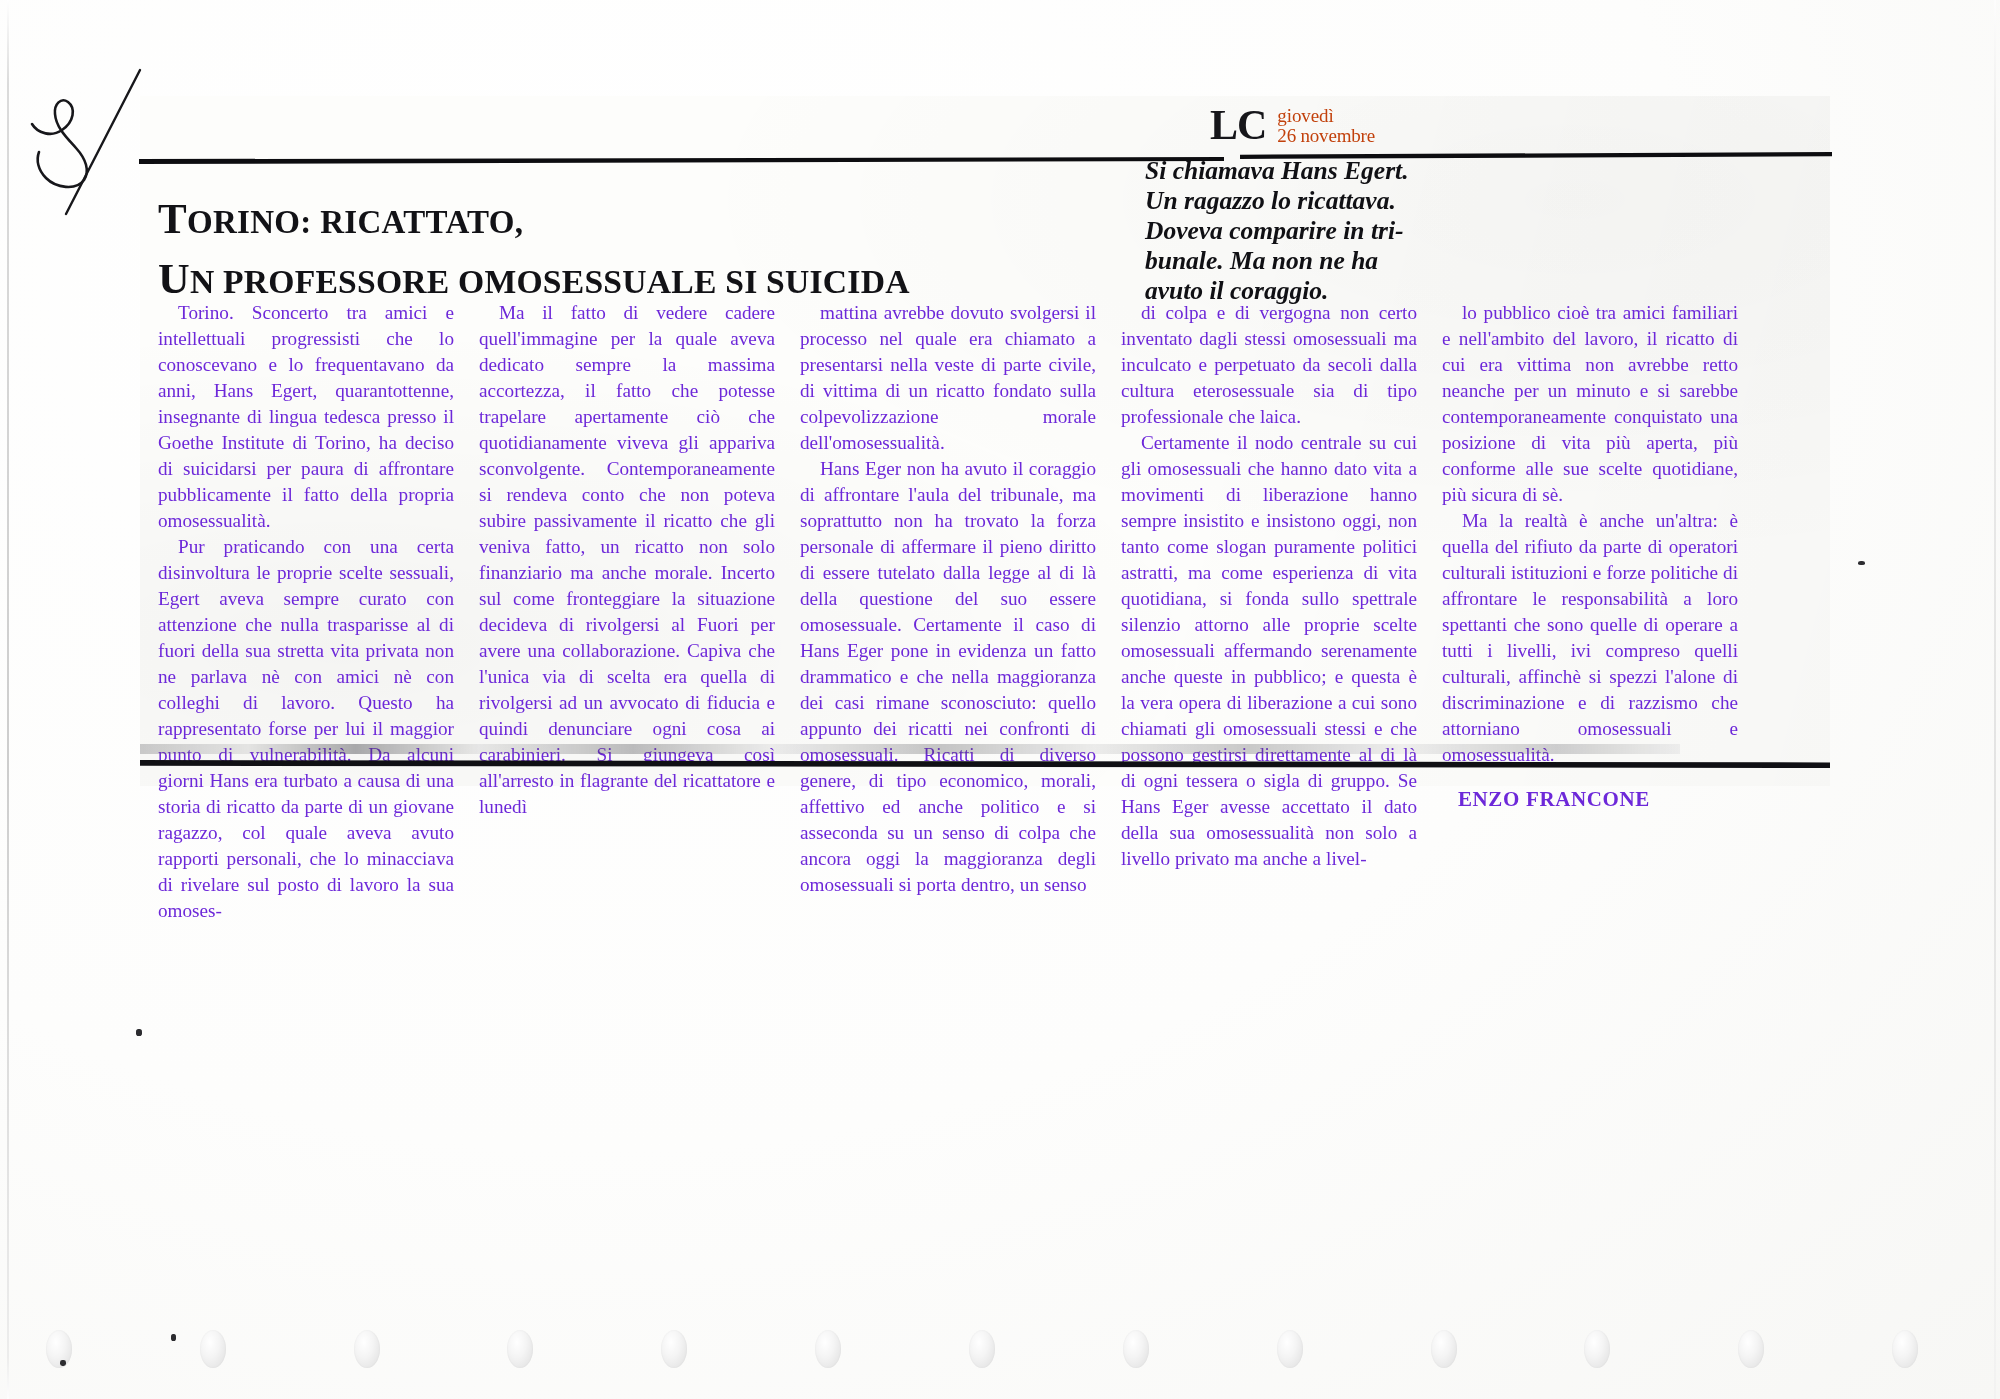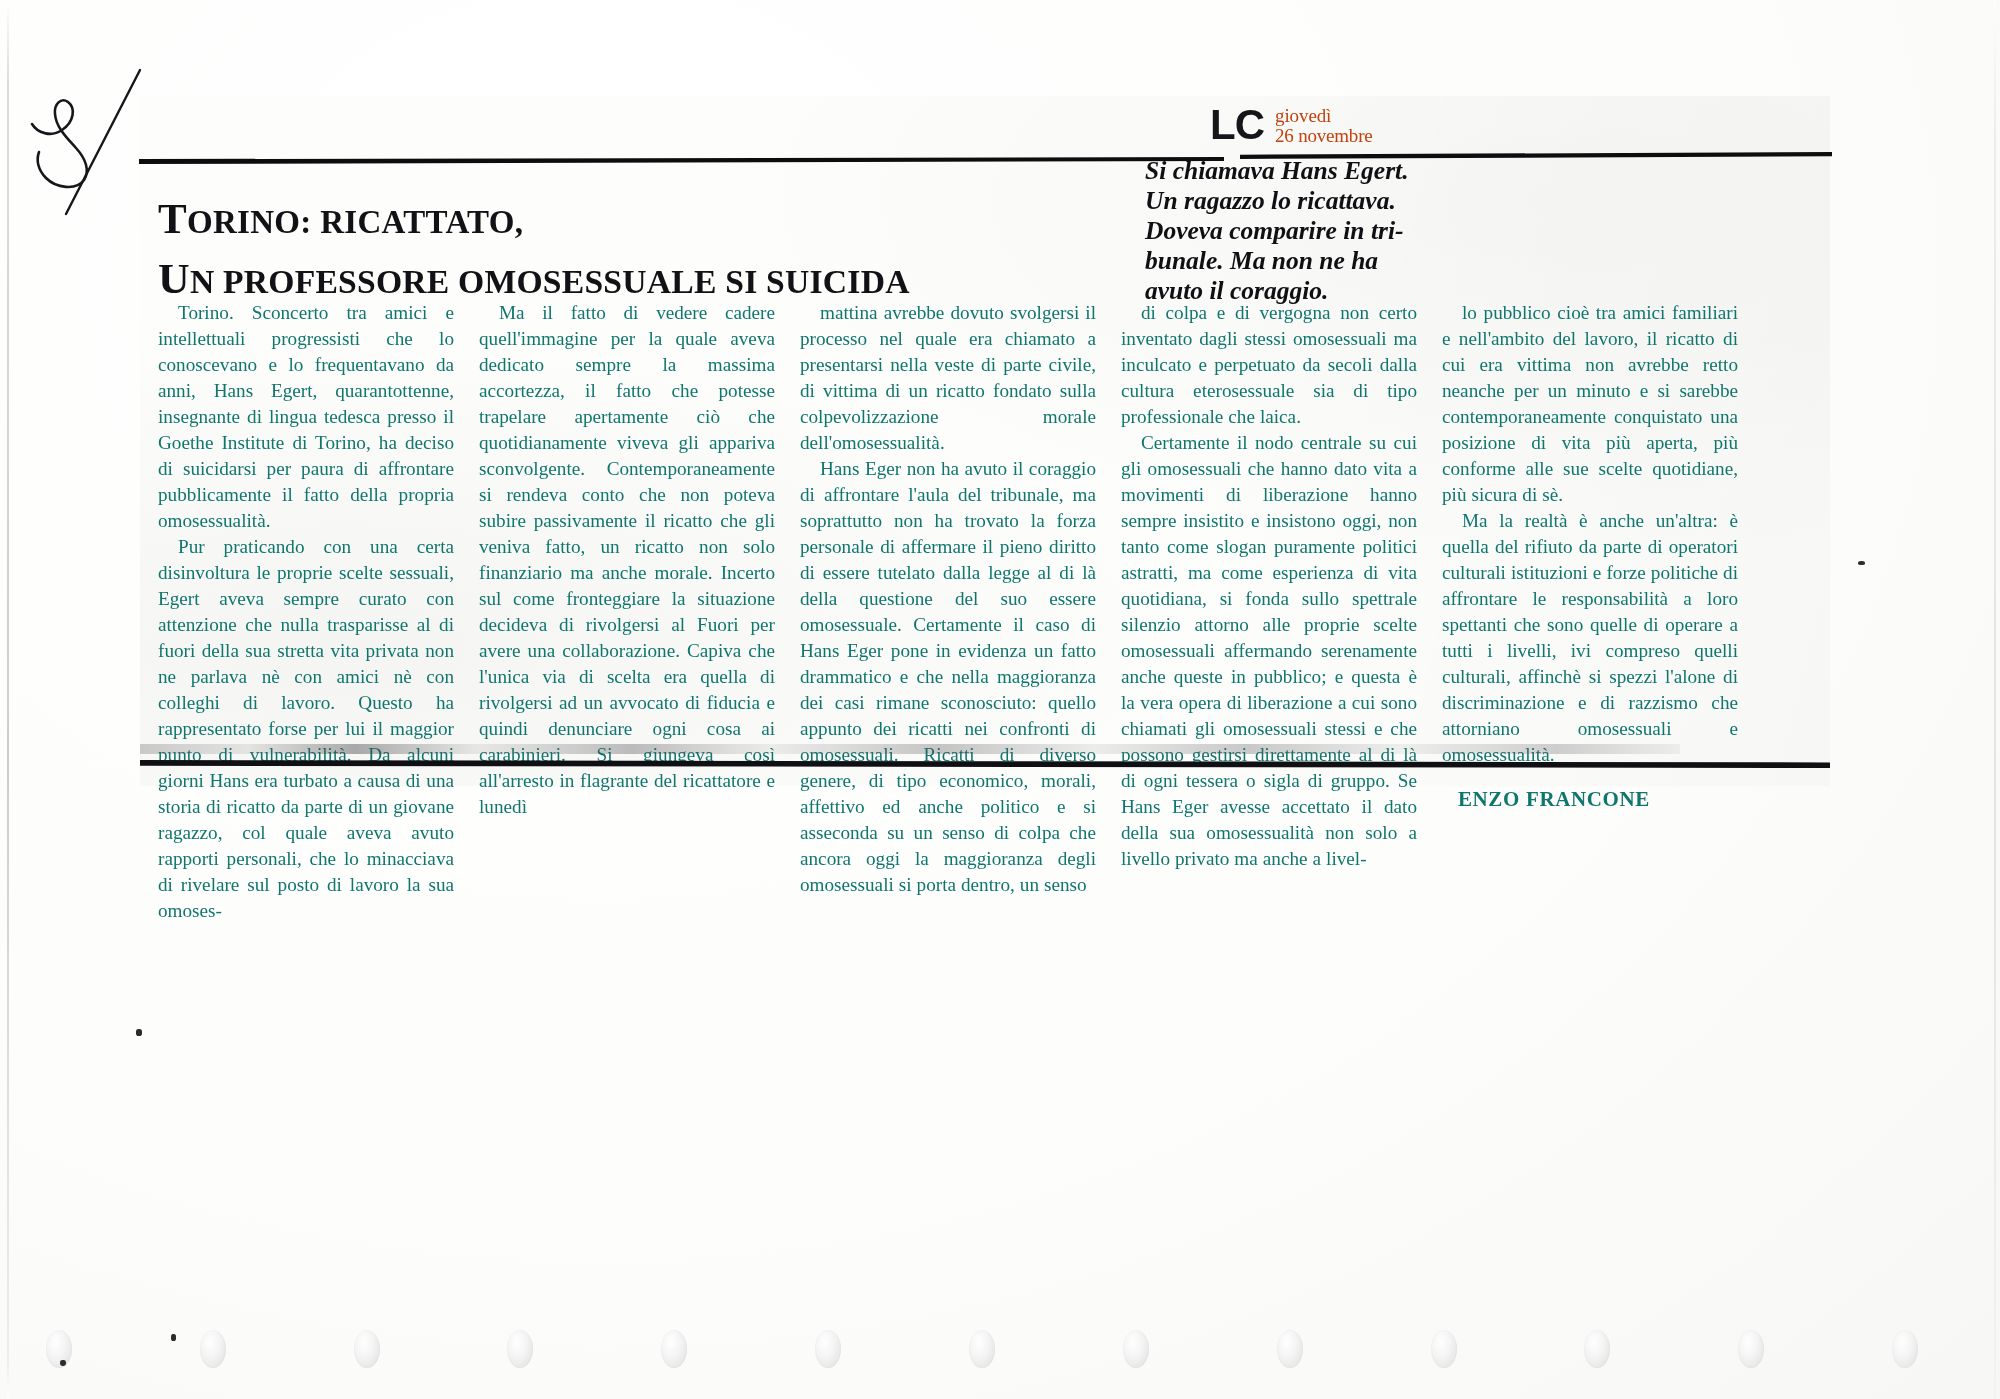--- a/index.html
+++ b/index.html
@@ -43,21 +43,21 @@
       radial-gradient(ellipse at 85% 15%, rgba(0,0,0,.028) 0%, rgba(0,0,0,0) 45%),
       linear-gradient(104deg, rgba(0,0,0,0) 60%, rgba(0,0,0,.022) 100%);
   }
 
   
   #masthead{
     position:absolute;left:1070px;top:8px;width:300px;height:58px;
     display:flex;align-items:flex-start;
   }
   #masthead-logo{
-    font-family:Liberation Sans, sans-serif;
+    font-family:Liberation Serif, serif;
     font-weight:700;font-size:42px;line-height:42px;letter-spacing:-1px;
     color:#16161a;margin-right:11px;
   }
   #masthead-date{
     font-family:"Liberation Serif",serif;
     font-weight:400;font-size:19px;line-height:20px;color:#c2410c;
     padding-top:2px;letter-spacing:-.1px;
   }
   #masthead-date .dline2{letter-spacing:-.2px;}
 
@@ -117,21 +117,21 @@
   
   #columns{
     position:absolute;left:18px;top:204px;width:1654px;height:448px;
     display:flex;gap:25px;
   }
   .col{
     width:296px;
     font-family:"Liberation Serif",serif;
     font-size:19.2px;
     line-height:26.0px;
-    color:#0f766e;
+    color:#6d28d9;
     text-align:justify;
     text-justify:inter-word;
     -webkit-hyphens:none;hyphens:none;
     word-spacing:.2px;
   }
   .col p{margin:0;text-indent:20px;}
   #byline{
     margin-top:18px;
     font-weight:700;font-size:21px;
     letter-spacing:.6px;text-indent:16px;text-align:left;

